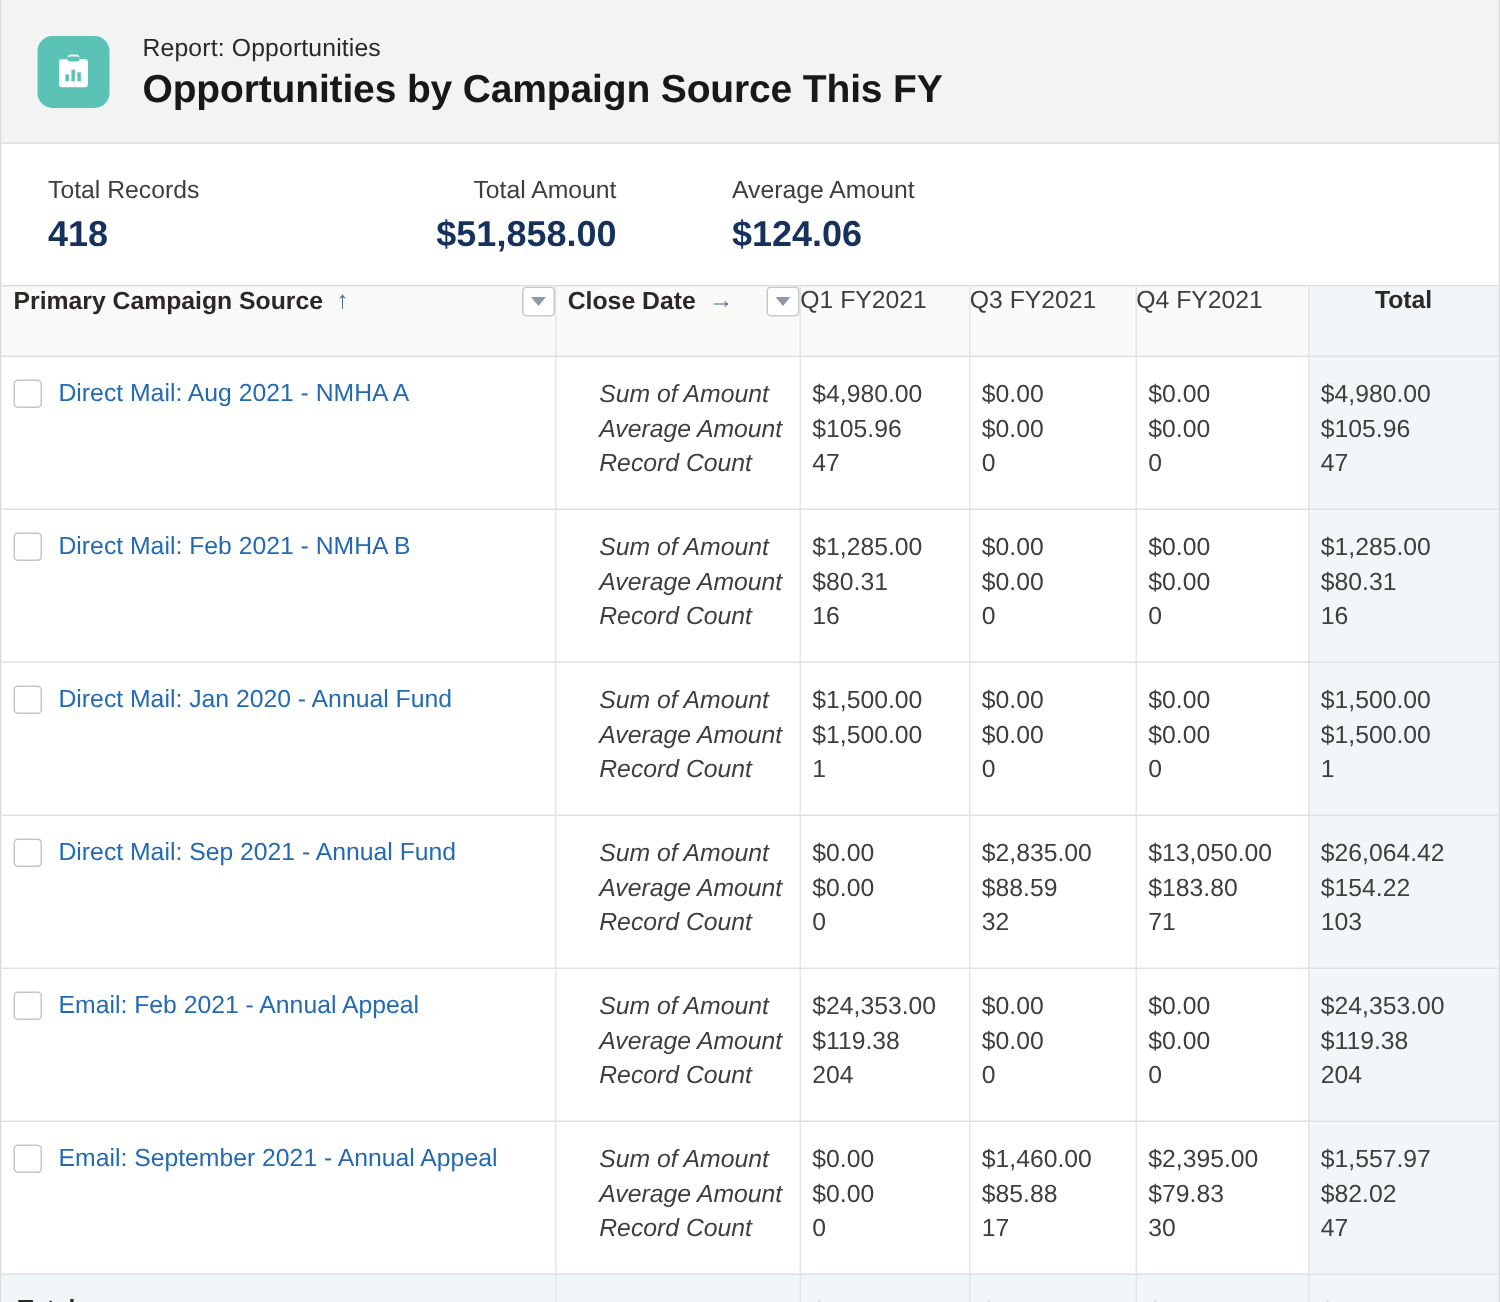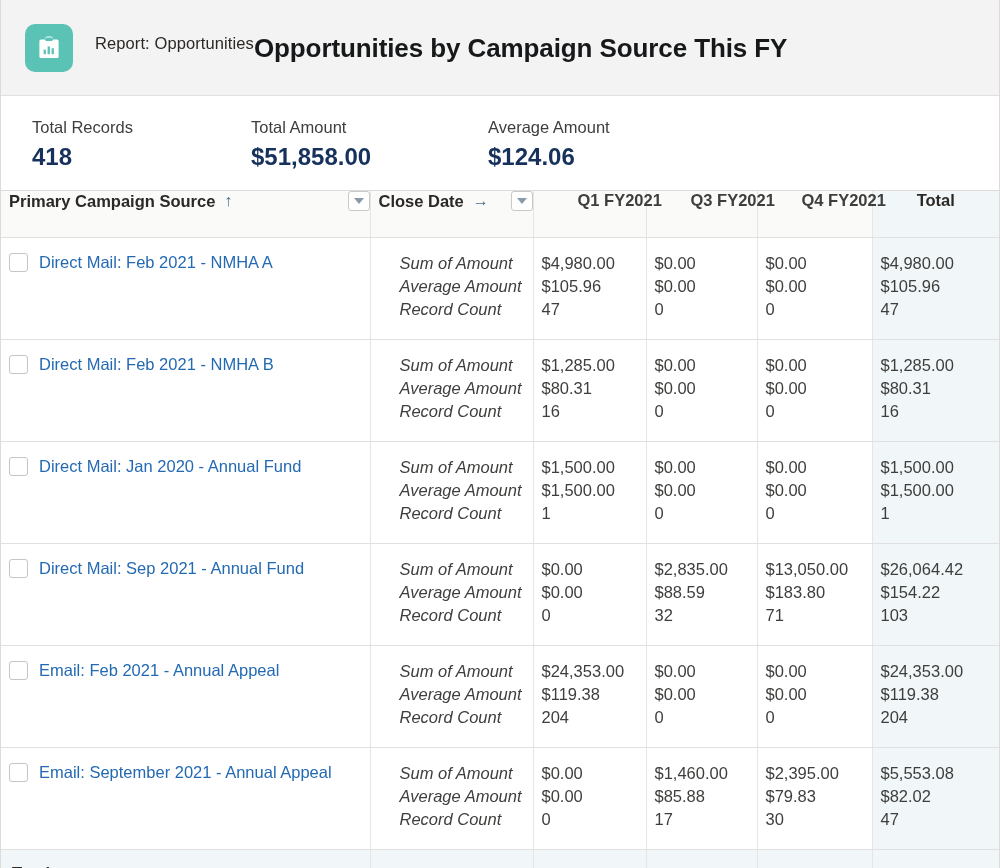--- a/index.html
+++ b/index.html
@@ -38,21 +38,21 @@
     border-radius: 10px;
     background: #5bc2b6;
     display: flex;
     align-items: center;
     justify-content: center;
     flex: 0 0 auto;
     margin-right: 22px;
     margin-left: 4px;
   }
   .report-icon svg { display: block; }
-  .header-text { display: flex; flex-direction: row; justify-content: center; }
+  .header-text { display: flex; flex-direction: column; justify-content: center; }
   .eyebrow {
     font-size: 16.5px;
     color: #2b2826;
     line-height: 22px;
     font-weight: 400;
     letter-spacing: 0.1px;
   }
   .page-title {
     font-size: 26px;
     font-weight: 700;
@@ -80,21 +80,21 @@
     white-space: nowrap;
   }
   .stat-value {
     font-size: 24px;
     color: #16325c;
     line-height: 28px;
     font-weight: 700;
     white-space: nowrap;
   }
   .stat-records { width: 142px; }
-  .stat-total   { width: 160px; }
+  .stat-total   { width: 160px; text-align: right; }
   .stat-avg     { width: 200px; }
 
   
   .report-table {
     width: 100%;
     border-collapse: collapse;
     table-layout: fixed;
     font-size: 15.5px;
     color: #3e3e3c;
   }
@@ -150,21 +150,21 @@
     flex: 0 0 auto;
     margin-left: 8px;
     cursor: pointer;
   }
   .caret-down {
     width: 0; height: 0;
     border-left: 5px solid transparent;
     border-right: 5px solid transparent;
     border-top: 6px solid #8a9aa8;
   }
-  th.th-num { text-align: left; font-weight: 700; color: #3e3e3c; padding-left: 44px; }
+  th.th-num { text-align: left; font-weight: 400; color: #3e3e3c; }
   th.th-total {
     background: #f1f7f9;
     font-weight: 700;
     color: #2b2826;
   }
 
   
   td.td-group {
     padding: 14px 8px 18px 8px;
     background: #ffffff;
@@ -301,21 +301,21 @@
           <th class="th-num">Q4 FY2021</th>
           <th class="th-total">Total</th>
         </tr>
       </thead>
       <tbody>
 
         <tr>
           <td class="td-group">
             <div class="group-cell-inner">
               <span class="row-checkbox"></span>
-              <a class="group-link">Direct Mail: Feb 2021 - NMHA A</a>
+              <a class="group-link">Direct Mail: Aug 2021 - NMHA A</a>
             </div>
           </td>
           <td class="td-measures">
             <div class="measure-line">Sum of Amount</div>
             <div class="measure-line">Average Amount</div>
             <div class="measure-line">Record Count</div>
           </td>
           <td class="td-num">
             <div class="num-line">$4,980.00</div>
             <div class="num-line">$105.96</div>
@@ -495,21 +495,21 @@
             <div class="num-line">$1,460.00</div>
             <div class="num-line">$85.88</div>
             <div class="num-line">17</div>
           </td>
           <td class="td-num">
             <div class="num-line">$2,395.00</div>
             <div class="num-line">$79.83</div>
             <div class="num-line">30</div>
           </td>
           <td class="td-num td-total">
-            <div class="num-line">$5,553.08</div>
+            <div class="num-line">$1,557.97</div>
             <div class="num-line">$82.02</div>
             <div class="num-line">47</div>
           </td>
         </tr>
 
         <tr class="grand-total">
           <td class="td-group">
             <span class="gt-label">Total</span>
           </td>
           <td class="td-measures">

